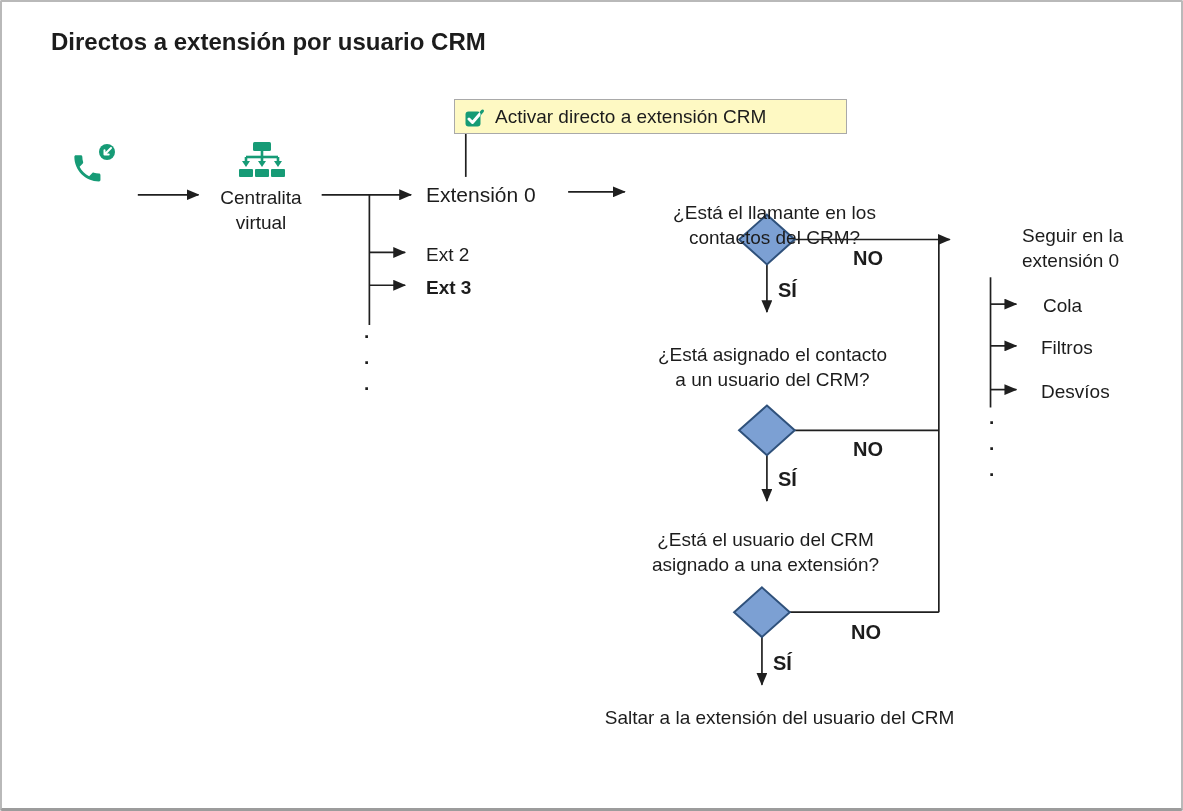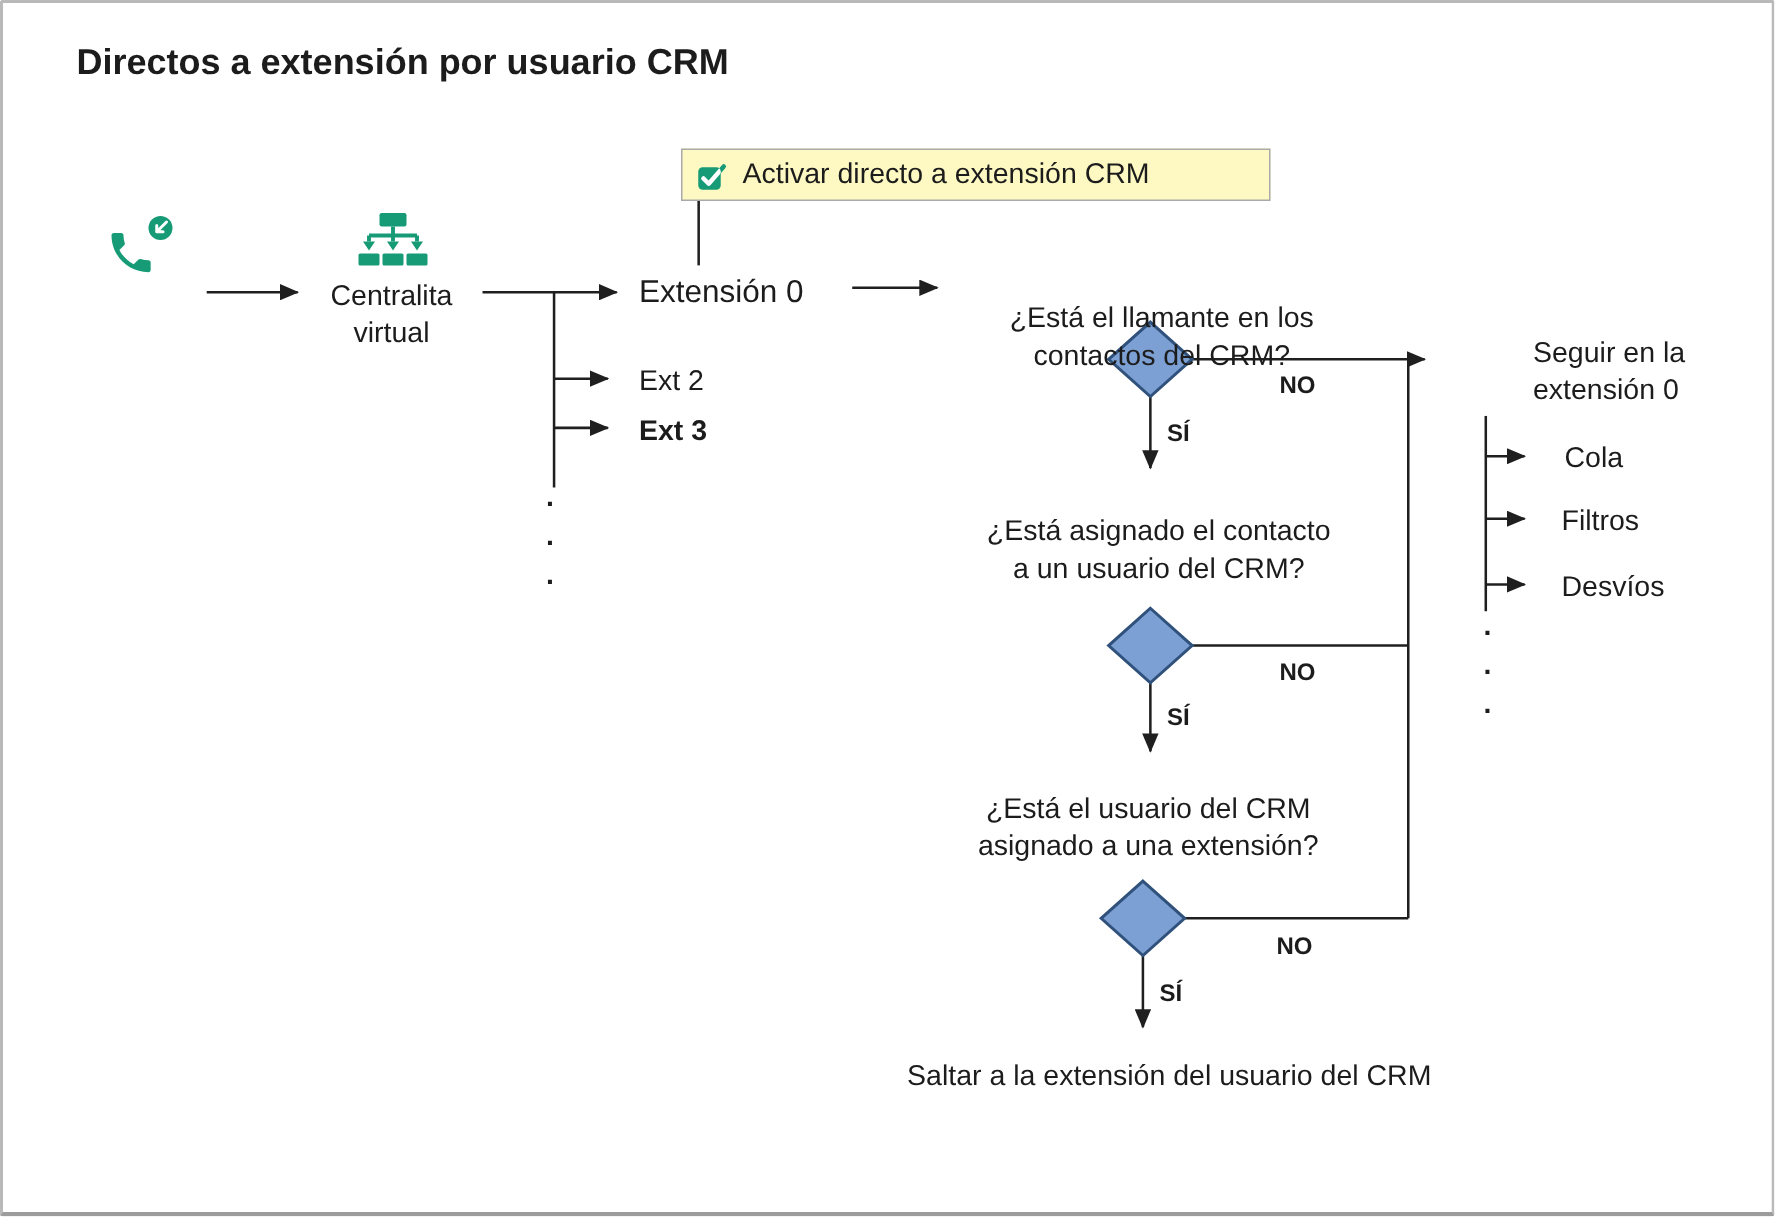--- a/index.html
+++ b/index.html
@@ -14,21 +14,21 @@
     overflow:hidden;
     font-family:"Liberation Sans",sans-serif;
     color:#1c1c1c;
     padding-left:40px;
   }
   .connectors{position:absolute;left:0;top:0;width:100%;height:100%;}
   .connectors line, .connectors path.wire{stroke:#1f1f1f;stroke-width:1.7;fill:none;}
   .connectors polygon.diamond{stroke:#2F517B;stroke-width:2;}
   .t{position:absolute;font-size:19px;line-height:25px;white-space:pre-line;}
   .c{text-align:center;}
-  .b{font-weight:bold;font-size:16px;line-height:26px;}
+  .b{font-weight:bold;font-size:20px;line-height:26px;}
   .dots{font-weight:bold;line-height:26px;}
   .title{position:absolute;left:49px;top:26px;font-size:24px;font-weight:bold;}
   .toggle-box{
     position:absolute;left:452px;top:97px;width:393px;height:35px;
     box-sizing:border-box;border:1px solid #a9a9a9;background:#fef9c3;
     display:flex;align-items:center;gap:9px;padding:0 10px;
     font-size:19px;
   }
   .node-icon{position:absolute;}
 </style>

